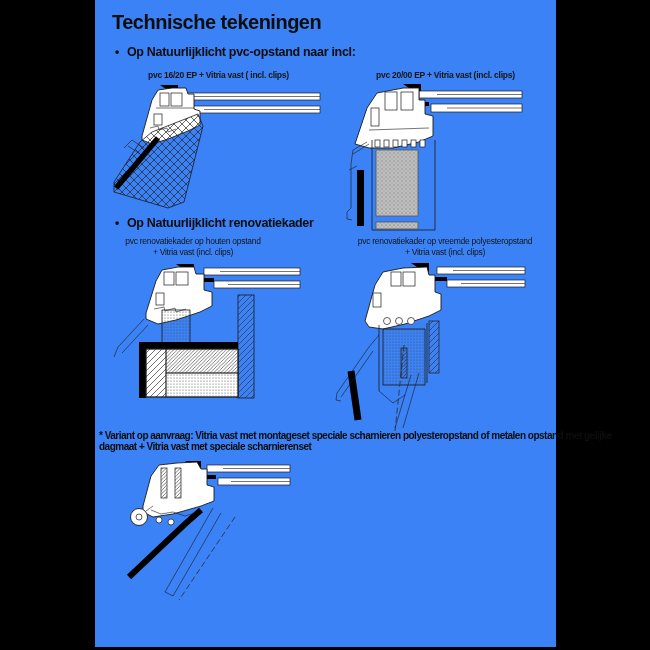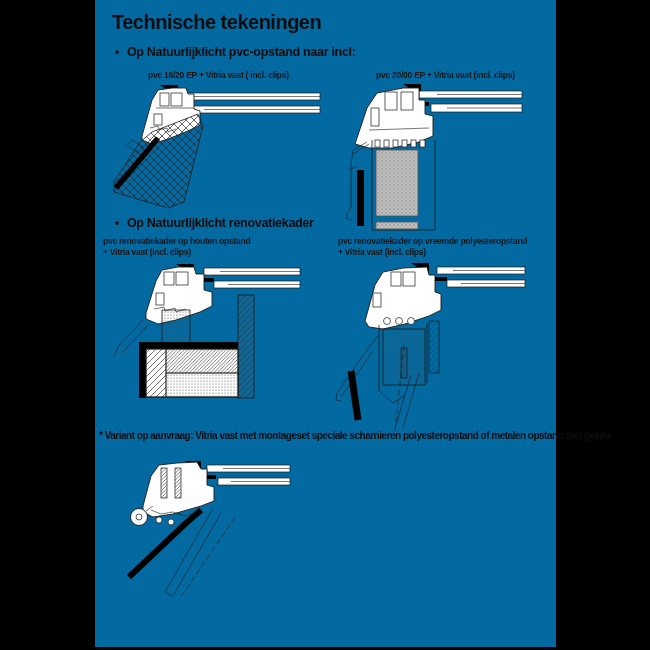--- a/index.html
+++ b/index.html
@@ -4,40 +4,40 @@
 <style>
   html,body{margin:0;padding:0;}
   body{
     width:650px;height:650px;position:relative;overflow:hidden;
     background:#000;
     font-family:"Liberation Sans", sans-serif;
     -webkit-font-smoothing:antialiased;
   }
   .page{
     position:absolute;left:95px;top:0;width:461px;height:647px;
-    background:#0369a1;color:#111;
+    background:#3b82f6;color:#111;
   }
   .title{
     position:absolute;left:17px;top:11px;margin:0;
     font-size:20px;font-weight:700;letter-spacing:-0.5px;color:#0d0d0d;
   }
   .bullet-row{
     position:absolute;display:flex;gap:8px;align-items:flex-start;
     font-weight:700;font-size:12.5px;letter-spacing:-0.3px;color:#0d0d0d;
   }
   .b1{left:20px;top:45px;}
   .b2{left:20px;top:216px;}
   .dot{font-size:12px;line-height:14px;}
   .cap{
     position:absolute;font-size:8.5px;font-weight:700;
     letter-spacing:-0.25px;line-height:10.5px;color:#151515;white-space:nowrap;
   }
   .capblock{
-    position:absolute;font-size:8.5px;font-weight:700;
-    letter-spacing:-0.25px;line-height:11px;color:#151515;text-align:left;
+    position:absolute;font-size:8.5px;font-weight:400;
+    letter-spacing:-0.25px;line-height:11px;color:#151515;text-align:center;
   }
   .cap1{left:20px;top:70px;padding-left:33px;}
   .cap2{left:272px;top:70px;margin-left:9px;}
   .cap3{left:8px;top:236px;width:180px;}
   .cap4{left:243px;top:236px;width:214px;}
   .footnote{
     position:absolute;left:4px;top:430px;width:456px;
     font-size:10px;font-weight:700;letter-spacing:-0.5px;line-height:11px;color:#0d0d0d;
   }
   .footnote div{white-space:nowrap;}
@@ -244,20 +244,21 @@
     <g>
       <line class="lnT" x1="2" y1="130" x2="34" y2="84"></line>
       <line class="lnT" x1="6" y1="134" x2="38" y2="88"></line>
       <path class="lnT" d="M2,130 l-1,7 l5,1"></path>
       <line class="lnT" x1="34" y1="84" x2="44" y2="72"></line>
     </g>
   </svg>
 
   <div class="footnote">
     <div>* Variant op aanvraag: Vitria vast met montageset speciale scharnieren polyesteropstand of metalen opstand met gelijke</div>
+    <div>dagmaat + Vitria vast met speciale scharnierenset</div>
   </div>
 
   <svg class="fig fig5" width="175" height="142" viewBox="0 0 175 142">
     <g>
       <polygon class="blk" points="70,1 86,1 86,13"></polygon>
       <rect class="olnT" x="92" y="5" width="83" height="7"></rect>
       <rect class="olnT" x="103" y="18" width="72" height="7"></rect>
       <rect class="blk" x="89" y="15" width="12" height="4"></rect>
       <line class="lnT" x1="108" y1="8.5" x2="175" y2="8.5"></line>
       <line class="lnT" x1="116" y1="21.5" x2="175" y2="21.5"></line>

